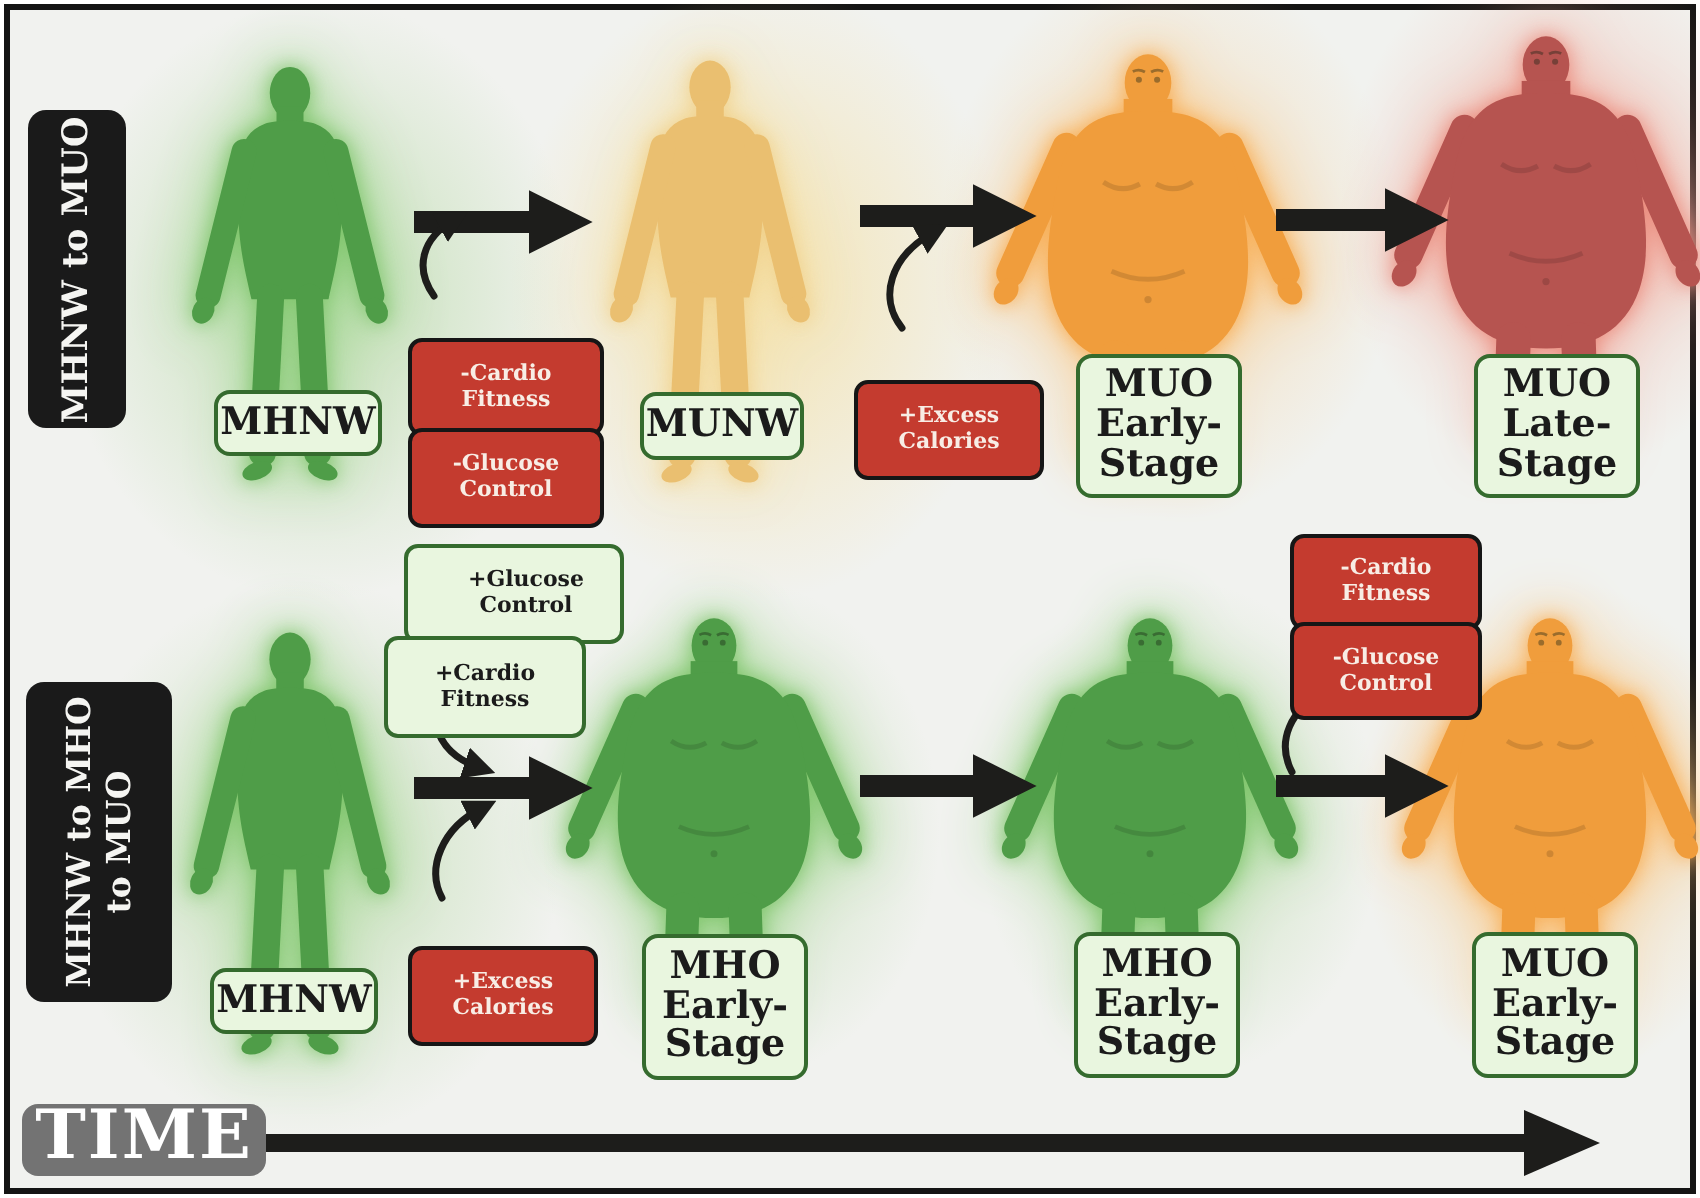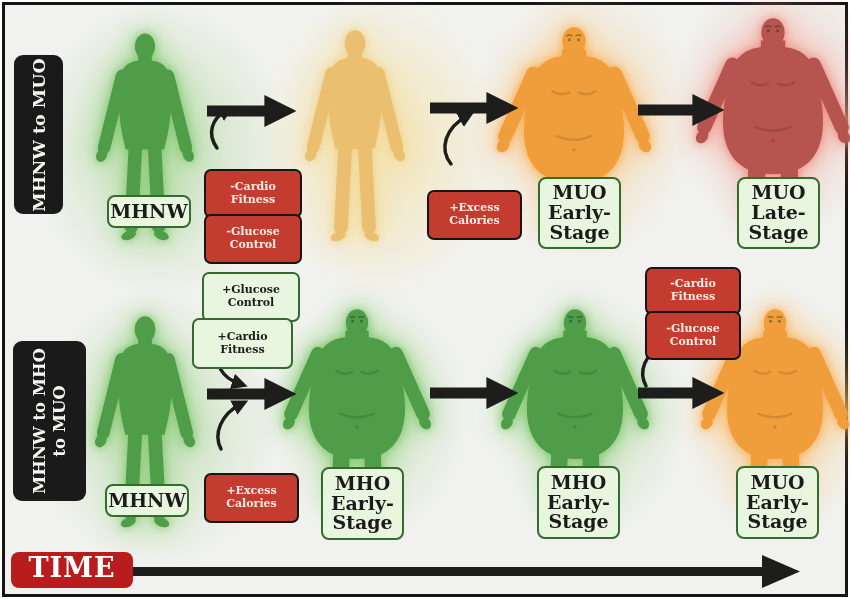--- a/index.html
+++ b/index.html
@@ -36,23 +36,23 @@
   .factor.greenbox { background:#e9f6df; color:#1b1b1b; border:2px solid #356b2e; }
   .vlabel {
     position:absolute; z-index:4; background:#1a1a1a; border-radius:9px; color:#f5f5f2;
   }
   .vlabel-inner {
     position:absolute; left:50%; top:50%;
     transform:translate(-50%,-50%) rotate(-90deg);
     text-align:center; white-space:nowrap; font-weight:bold; line-height:1.2;
   }
   .time-box {
-    position:absolute; z-index:4; background:#b91c1c; color:#ffffff;
-    border-radius:8px; display:flex; align-items:flex-start; justify-content:center;
-    font-weight:bold; font-size:27px; letter-spacing:1px;
+    position:absolute; z-index:4; background:#737373; color:#ffffff;
+    border-radius:8px; display:flex; align-items:flex-end; justify-content:center;
+    font-weight:bold; font-size:34px; letter-spacing:1px;
   }
 </style>
 </head>
 <body>
 
 <div class="canvas">
   <div class="frame"></div>
 
   <div class="wash" style="left:30px;top:0;width:260px;height:300px;background:radial-gradient(closest-side,rgba(150,205,125,.5),rgba(150,205,125,0));"></div>
   <div class="wash" style="left:255px;top:-10px;width:250px;height:310px;background:radial-gradient(closest-side,rgba(246,216,130,.55),rgba(246,216,130,0));"></div>
@@ -179,20 +179,23 @@
   <div class="vlabel" style="left:13px;top:341px;width:73px;height:160px;">
     <div class="vlabel-inner" style="font-size:16.5px;">
       <div>MHNW to MHO</div>
       <div>to MUO</div>
     </div>
   </div>
 
   <div class="stage-label" style="left:107px;top:195px;width:80px;height:29px;">
     <span>MHNW</span>
   </div>
+  <div class="stage-label" style="left:320px;top:196px;width:78px;height:30px;">
+    <span>MUNW</span>
+  </div>
   <div class="stage-label" style="left:538px;top:177px;width:79px;height:68px;">
     <span>MUO</span>
     <span>Early-</span>
     <span>Stage</span>
   </div>
   <div class="stage-label" style="left:737px;top:177px;width:79px;height:68px;">
     <span>MUO</span>
     <span>Late-</span>
     <span>Stage</span>
   </div>
@@ -217,21 +220,21 @@
   </div>
 
   <div class="factor red" style="left:204px;top:149px;width:94px;height:45px;">
     <span>-Cardio</span>
     <span>Fitness</span>
   </div>
   <div class="factor red" style="left:204px;top:194px;width:94px;height:46px;">
     <span>-Glucose</span>
     <span>Control</span>
   </div>
-  <div class="factor greenbox" style="left:202px;top:252px;width:94px;height:46px;">
+  <div class="factor greenbox" style="left:202px;top:252px;width:94px;height:46px;padding-left:12px;">
     <span>+Glucose</span>
     <span>Control</span>
   </div>
   <div class="factor greenbox" style="left:192px;top:298px;width:97px;height:47px;">
     <span>+Cardio</span>
     <span>Fitness</span>
   </div>
   <div class="factor red" style="left:427px;top:170px;width:91px;height:46px;">
     <span>+Excess</span>
     <span>Calories</span>

